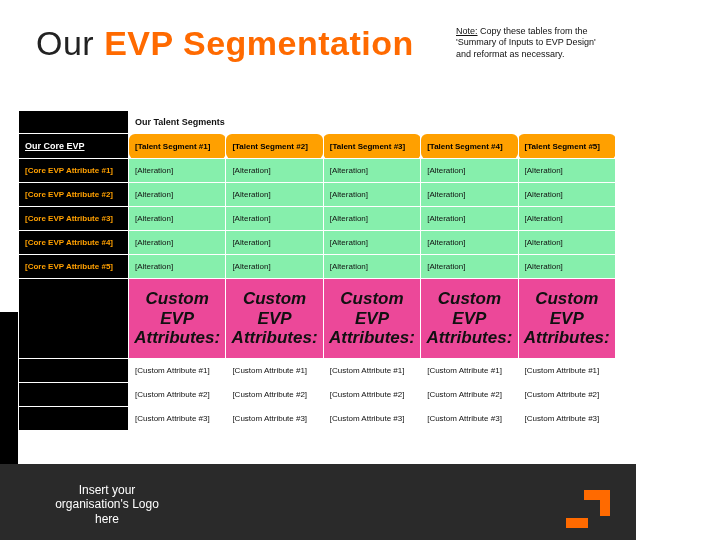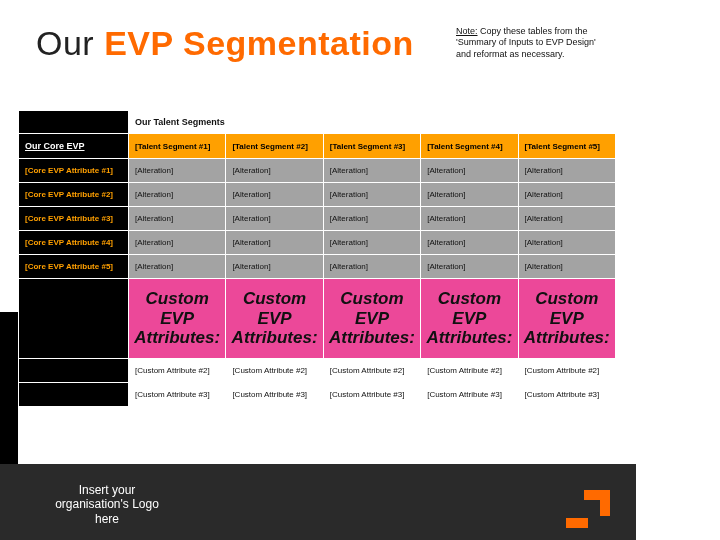--- a/index.html
+++ b/index.html
@@ -11,23 +11,23 @@
   .note { position: absolute; right: 30px; top: 26px; width: 150px; font-size: 9px; line-height: 1.25; color: #111; }
   .note .nlabel { text-decoration: underline; }
   .tablewrap { position: absolute; left: 18px; right: 20px; top: 110px; }
   table { width: 100%; border-collapse: collapse; table-layout: fixed; }
   td, th { border: 1px solid #fff; font-size: 8px; padding: 7px 6px; vertical-align: middle; }
   col.c0 { width: 110px; }
   
   .blank-dark { background: #000; }
   .talent-hdr { background: #fff; font-weight: 700; font-size: 9px; padding: 6px 6px; text-align: left; margin-top: 31px; }
   .core-evp { background: #000; color: #fff; font-weight: 700; font-size: 9px; text-decoration: underline; }
-  .seg-hdr { background: #ffa000; color: #000; font-weight: 700; font-size: 8px; text-align: left; }
+  .seg-hdr { background: #ffa000; color: #000; font-weight: 700; font-size: 8px; text-align: left; border-radius: 6px; }
   .attr-label { background: #000; color: #ffa000; font-weight: 700; font-size: 8px; margin-left: 13px; }
-  .alt { background: #a3a3a3; color: #111; }
+  .alt { background: #86efac; color: #111; }
   .custom-title { background: #ec4899; font-style: italic; font-weight: 600; font-size: 17px; text-align: center; line-height: 1.15; padding: 10px 4px; }
   .custom-cell { background: #fff; font-size: 8px; }
   .sidebar { position: absolute; left: 0; top: 312px; bottom: 0; width: 18px; background: #000; }
   .footerbar { position: absolute; left: 0; right: 0; bottom: 0; height: 76px; background: #2a2a2a; }
   .logo-slot { position: absolute; left: 52px; bottom: 14px; width: 110px; text-align: center; color: #fff; font-size: 12px; line-height: 1.2; }
   .brand { position: absolute; right: 26px; bottom: 12px; width: 44px; height: 44px; }
   .brand .sq { position: absolute; background: #ff6a00; }
   .brand .a { width: 26px; height: 10px; right: 0; top: 6px; }
   .brand .b { width: 10px; height: 26px; right: 0; top: 6px; }
   .brand .c { width: 22px; height: 10px; left: 0; bottom: 0; }
@@ -110,20 +110,28 @@
       <tr>
         <td class="blank-dark"></td>
         <td class="custom-title">Custom EVP Attributes:</td>
         <td class="custom-title">Custom EVP Attributes:</td>
         <td class="custom-title">Custom EVP Attributes:</td>
         <td class="custom-title">Custom EVP Attributes:</td>
         <td class="custom-title">Custom EVP Attributes:</td>
       </tr>
       <tr>
         <td class="blank-dark"></td>
+        <td class="custom-cell">[Custom Attribute #1]</td>
+        <td class="custom-cell">[Custom Attribute #1]</td>
+        <td class="custom-cell">[Custom Attribute #1]</td>
+        <td class="custom-cell">[Custom Attribute #1]</td>
+        <td class="custom-cell">[Custom Attribute #1]</td>
+      </tr>
+      <tr>
+        <td class="blank-dark"></td>
         <td class="custom-cell">[Custom Attribute #2]</td>
         <td class="custom-cell">[Custom Attribute #2]</td>
         <td class="custom-cell">[Custom Attribute #2]</td>
         <td class="custom-cell">[Custom Attribute #2]</td>
         <td class="custom-cell">[Custom Attribute #2]</td>
       </tr>
       <tr>
         <td class="blank-dark"></td>
         <td class="custom-cell">[Custom Attribute #3]</td>
         <td class="custom-cell">[Custom Attribute #3]</td>

